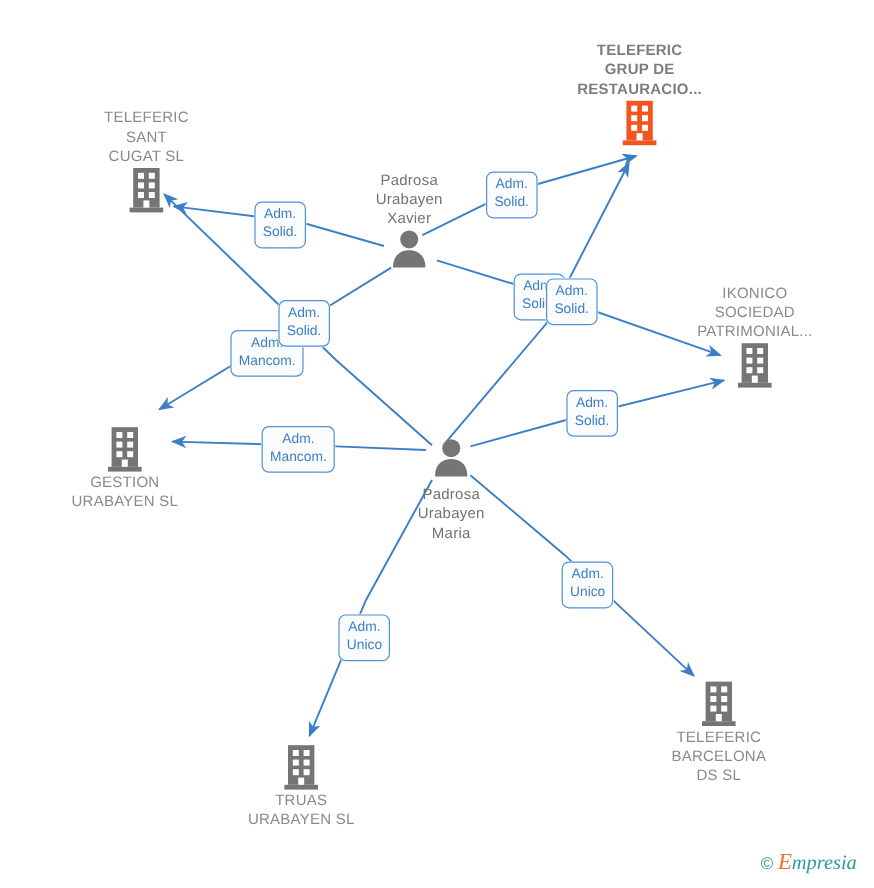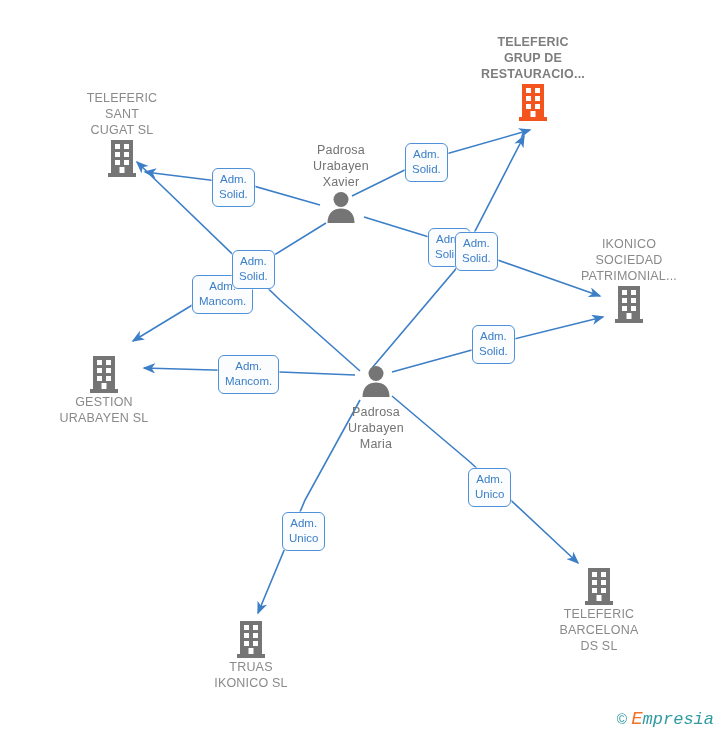--- a/index.html
+++ b/index.html
@@ -61,21 +61,21 @@
   }
   .watermark {
     position: absolute;
     display: flex;
     align-items: center;
     gap: 4px;
     font-size: 17px;
     color: #2f9aa0;
   }
   .watermark .mark { font-size: 14px; color: #2f9aa0; }
-  .watermark .word { font-family: Liberation Mono, monospace; font-style: italic; }
+  .watermark .word { font-family: Liberation Serif, serif; font-style: italic; }
   .watermark .word .cap { color: #f2732a; font-size: 19px; }
 </style>
 </head>
 <body>
 
 <div id="canvas">
 
   <svg class="edges" viewBox="0 0 728 740">
     <defs>
       <marker id="arrow" markerWidth="9" markerHeight="9" refX="7" refY="3.2" orient="auto" markerUnits="strokeWidth">
@@ -166,21 +166,21 @@
             <rect x="2" y="35" width="28" height="4" fill="#757575"></rect>
             <rect x="9" y="6" width="5" height="5" fill="#fff"></rect>
             <rect x="18" y="6" width="5" height="5" fill="#fff"></rect>
             <rect x="9" y="14" width="5" height="5" fill="#fff"></rect>
             <rect x="18" y="14" width="5" height="5" fill="#fff"></rect>
             <rect x="9" y="22" width="5" height="5" fill="#fff"></rect>
             <rect x="18" y="22" width="5" height="5" fill="#fff"></rect>
             <rect x="13.5" y="29" width="5" height="6" fill="#fff"></rect>
           </svg></span>
         <span class="caption">TRUAS
-IKONICO  SL</span>
+URABAYEN  SL</span>
       </div>
       <div class="node company" style="left: 599px; top: 566px;">
         <span class="glyph"><svg width="32" height="40" viewBox="0 0 32 40" aria-hidden="true">
             <rect x="5" y="2" width="22" height="33" fill="#757575"></rect>
             <rect x="2" y="35" width="28" height="4" fill="#757575"></rect>
             <rect x="9" y="6" width="5" height="5" fill="#fff"></rect>
             <rect x="18" y="6" width="5" height="5" fill="#fff"></rect>
             <rect x="9" y="14" width="5" height="5" fill="#fff"></rect>
             <rect x="18" y="14" width="5" height="5" fill="#fff"></rect>
             <rect x="9" y="22" width="5" height="5" fill="#fff"></rect>

